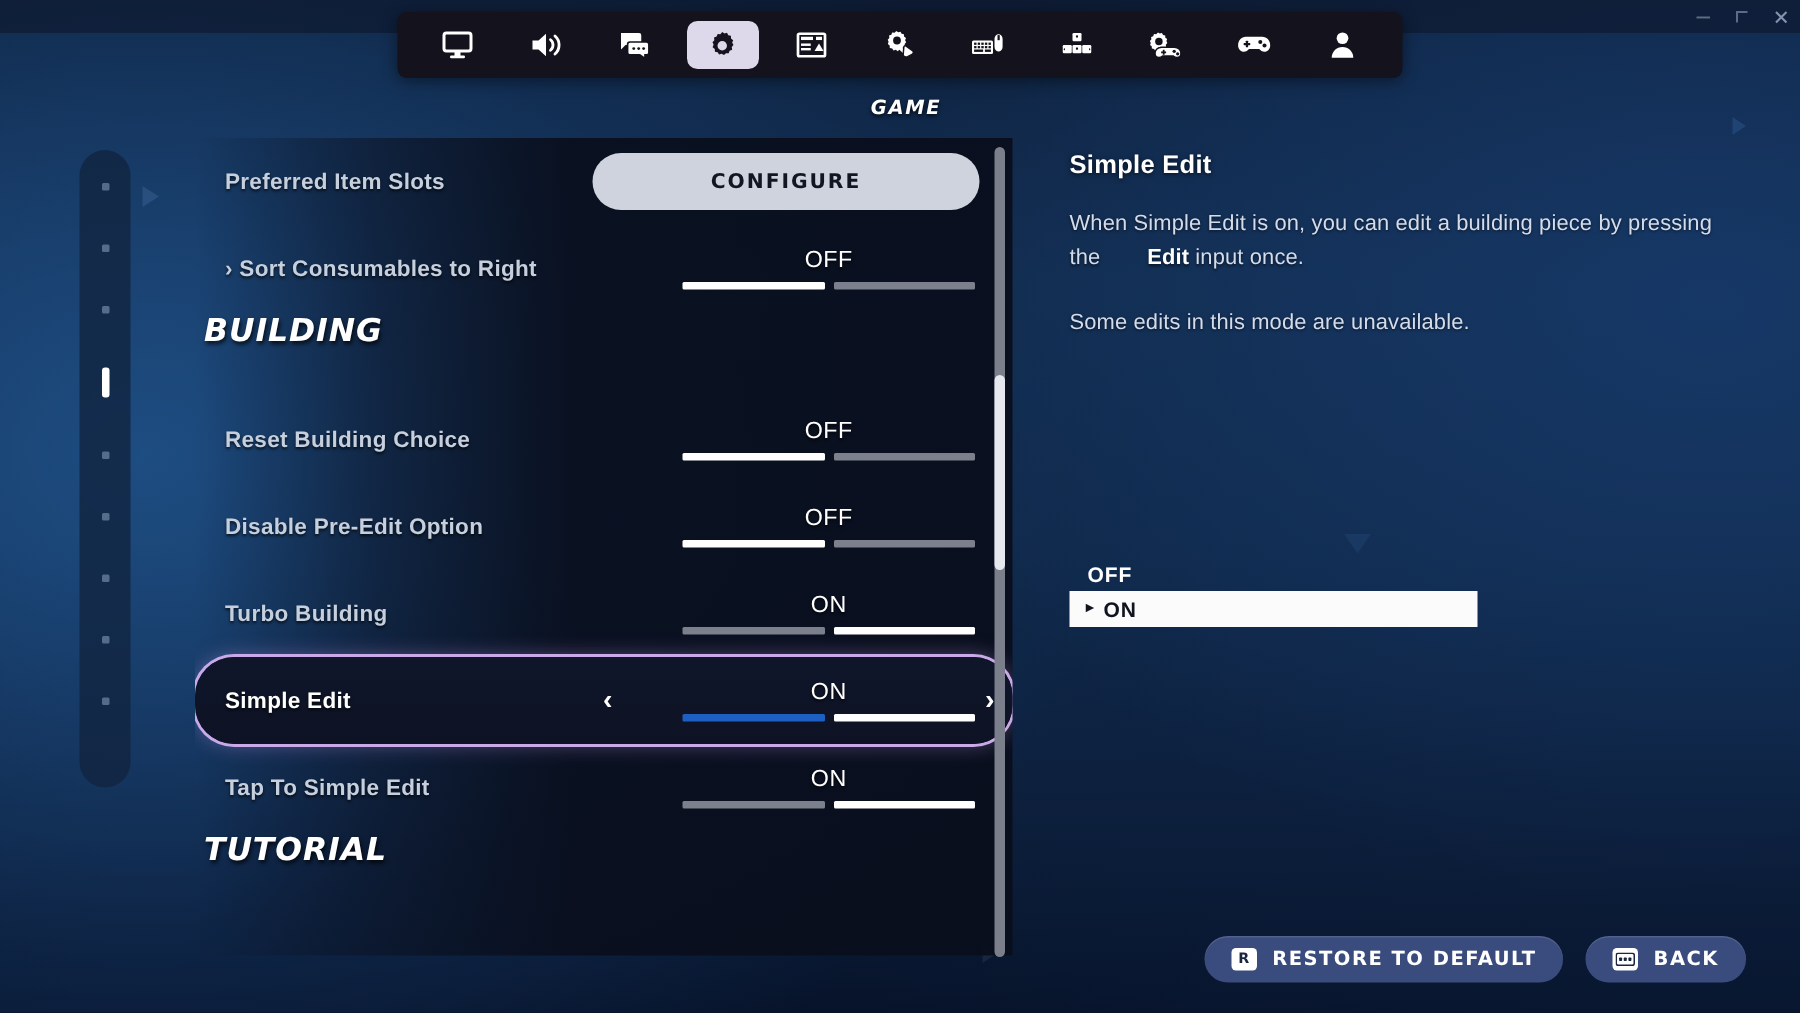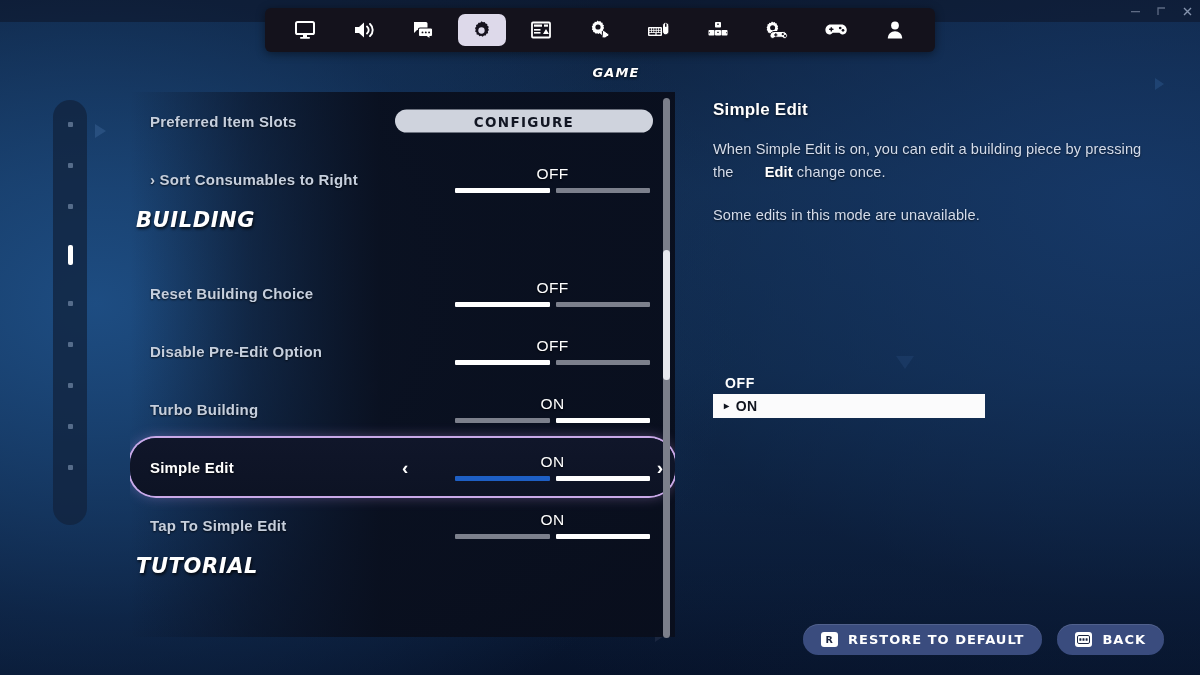--- a/index.html
+++ b/index.html
@@ -63,21 +63,21 @@
     border-radius: 7px;
     color: #ffffff;
   }
   .tab.active {
     background: #ddd9ea;
     color: #16121e;
   }
   .tab svg { display: block; }
   .tab-label {
     position: absolute;
-    top: 57px; left: 16px; width: 100%;
+    top: 57px; left: 4px; width: 100%;
     text-align: center;
     color: #ffffff;
     font-size: 13px;
     font-weight: 700;
     font-style: italic;
     letter-spacing: 1.1px;
     font-family: "DejaVu Sans", sans-serif;
     text-shadow: 0 1px 3px rgba(0,0,0,0.8);
   }
 
@@ -205,21 +205,21 @@
     border-radius: 28px;
     background: linear-gradient(160deg, #cfe0f5 0%, #b79ae0 45%, #a77ed6 100%);
     z-index: -1;
   }
 
   
   .configure-btn {
     position: absolute;
     left: 265px; top: 50%;
     transform: translateY(-50%);
-    width: 258px; height: 23px;
+    width: 258px; height: 38px;
     background: #cfd3dd;
     border-radius: 19px;
     display: flex; align-items: center; justify-content: center;
     color: #121623;
     font-size: 13.5px;
     font-weight: 700;
     letter-spacing: 1.3px;
     font-family: "DejaVu Sans", sans-serif;
   }
 
@@ -596,21 +596,21 @@
   </div>
 
   <div class="scrollbar">
     <div class="scroll-thumb"></div>
   </div>
 
   <div class="info">
     <div class="info-title">Simple Edit</div>
 
     <div class="info-para">
-      <span>When Simple Edit is on, you can edit a building piece by pressing the </span><b>Edit</b><span> change once.</span>
+      <span>When Simple Edit is on, you can edit a building piece by pressing the </span><b>Edit</b><span> input once.</span>
     </div>
 
 
     <div class="info-para">
       <span>Some edits in this mode are unavailable.</span>
     </div>
   </div>
 
   <div class="opt-list">
     <div class="opt">

